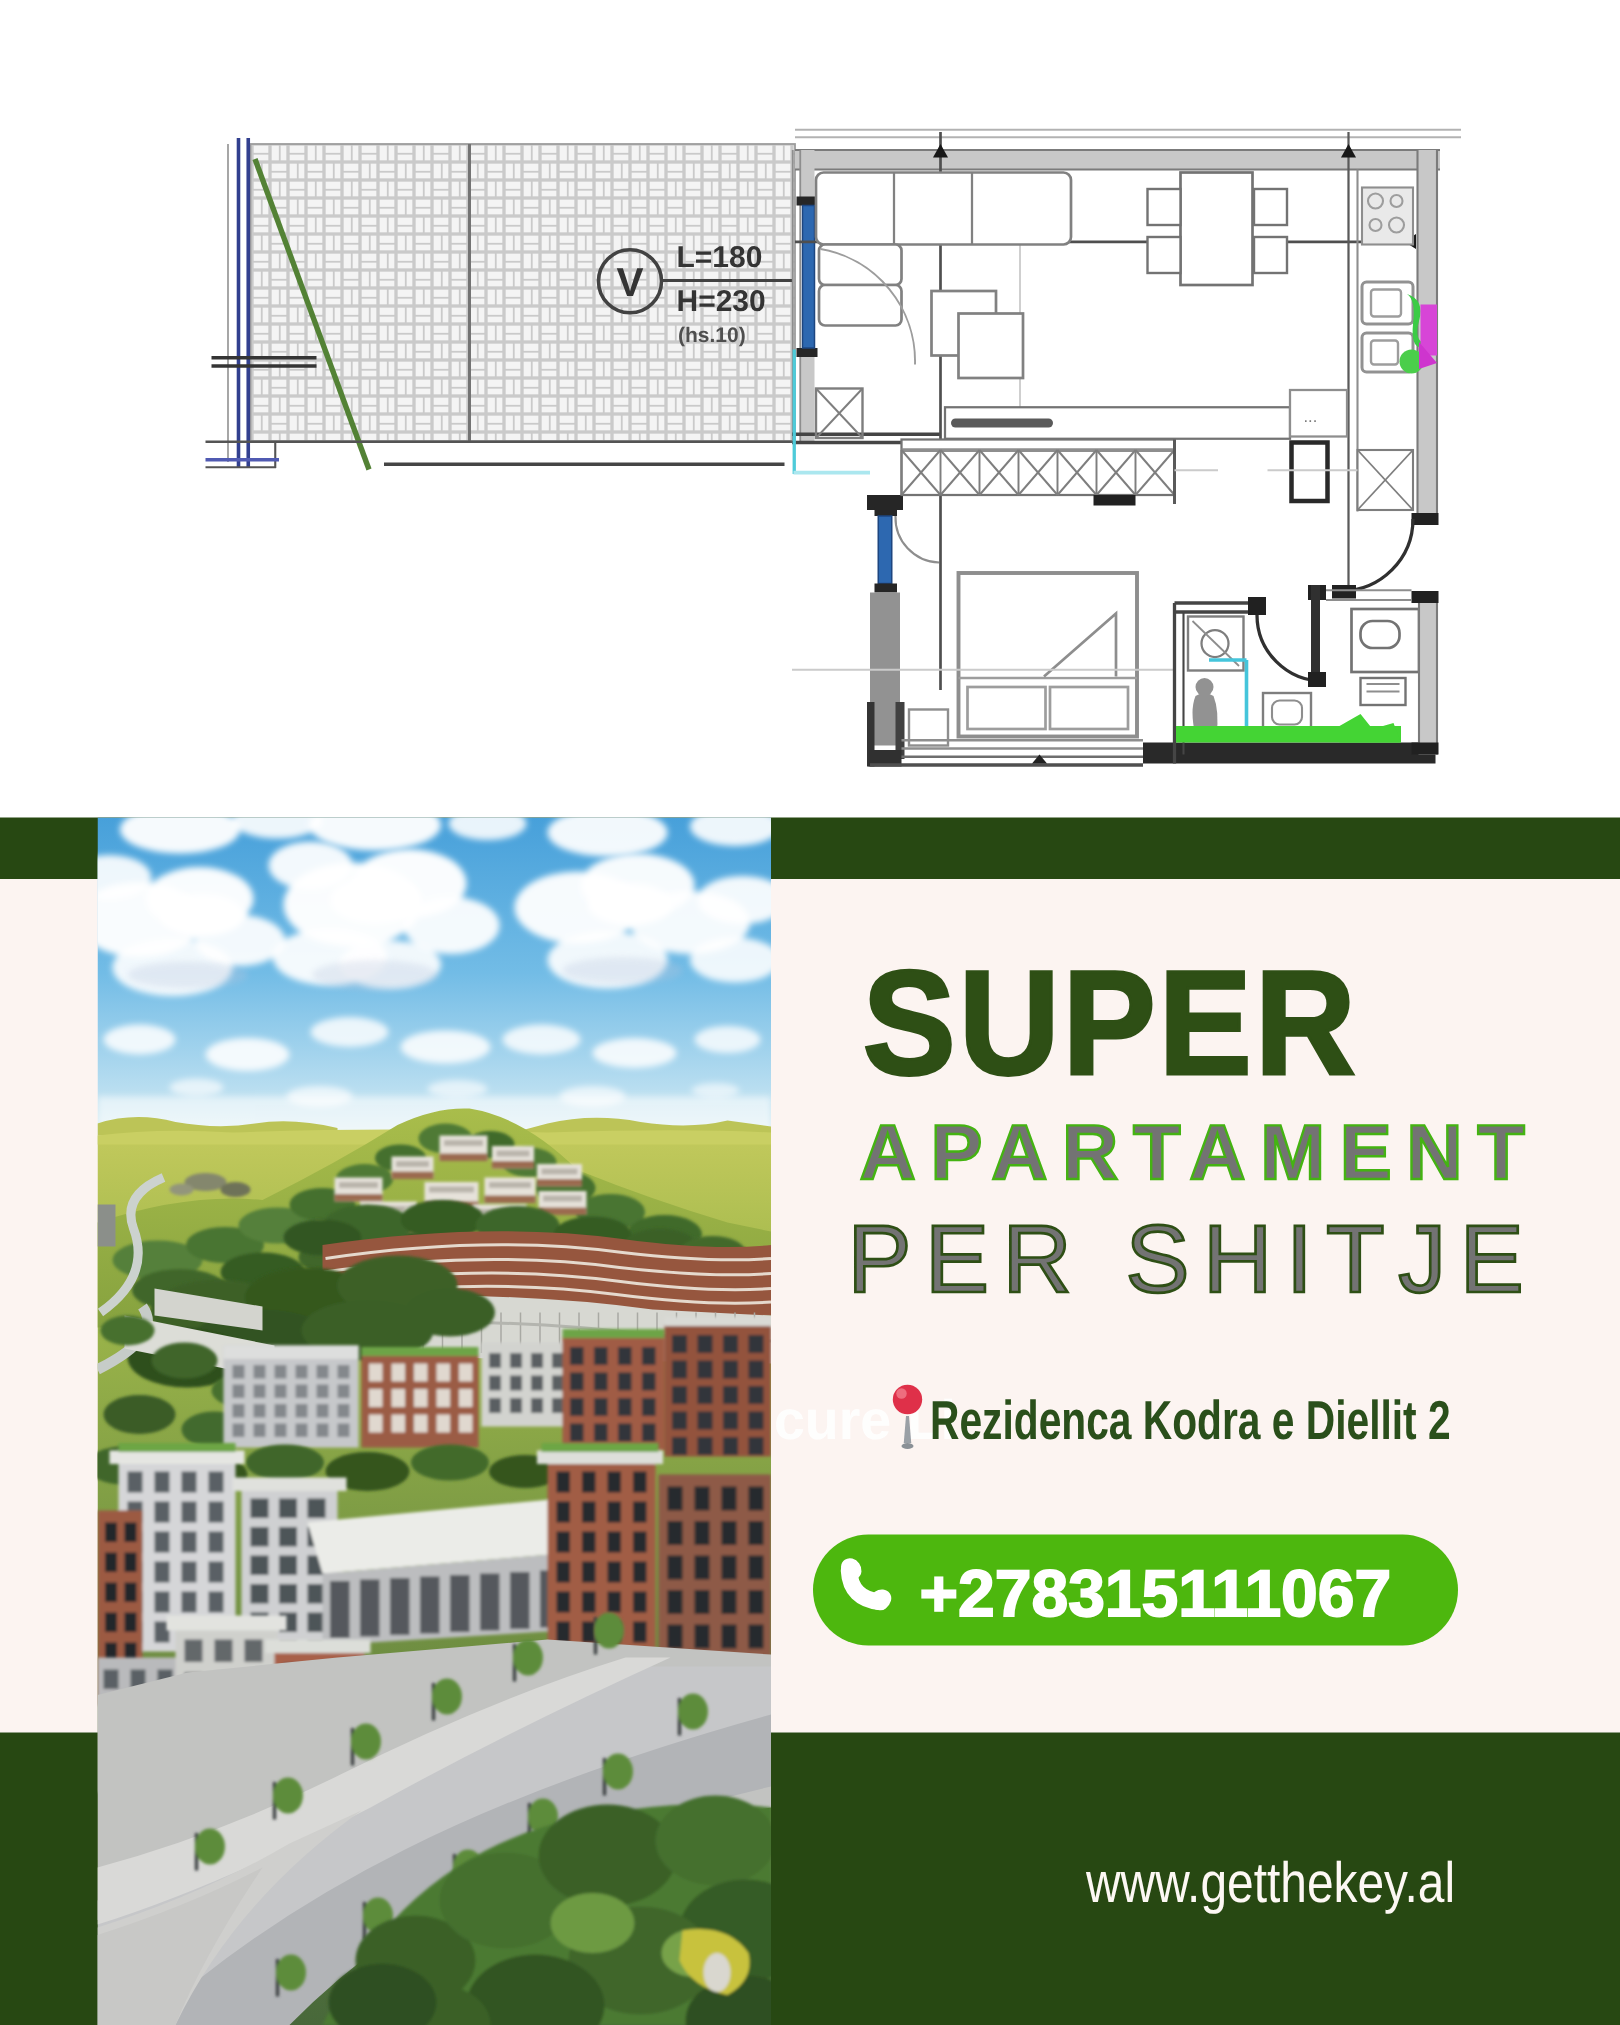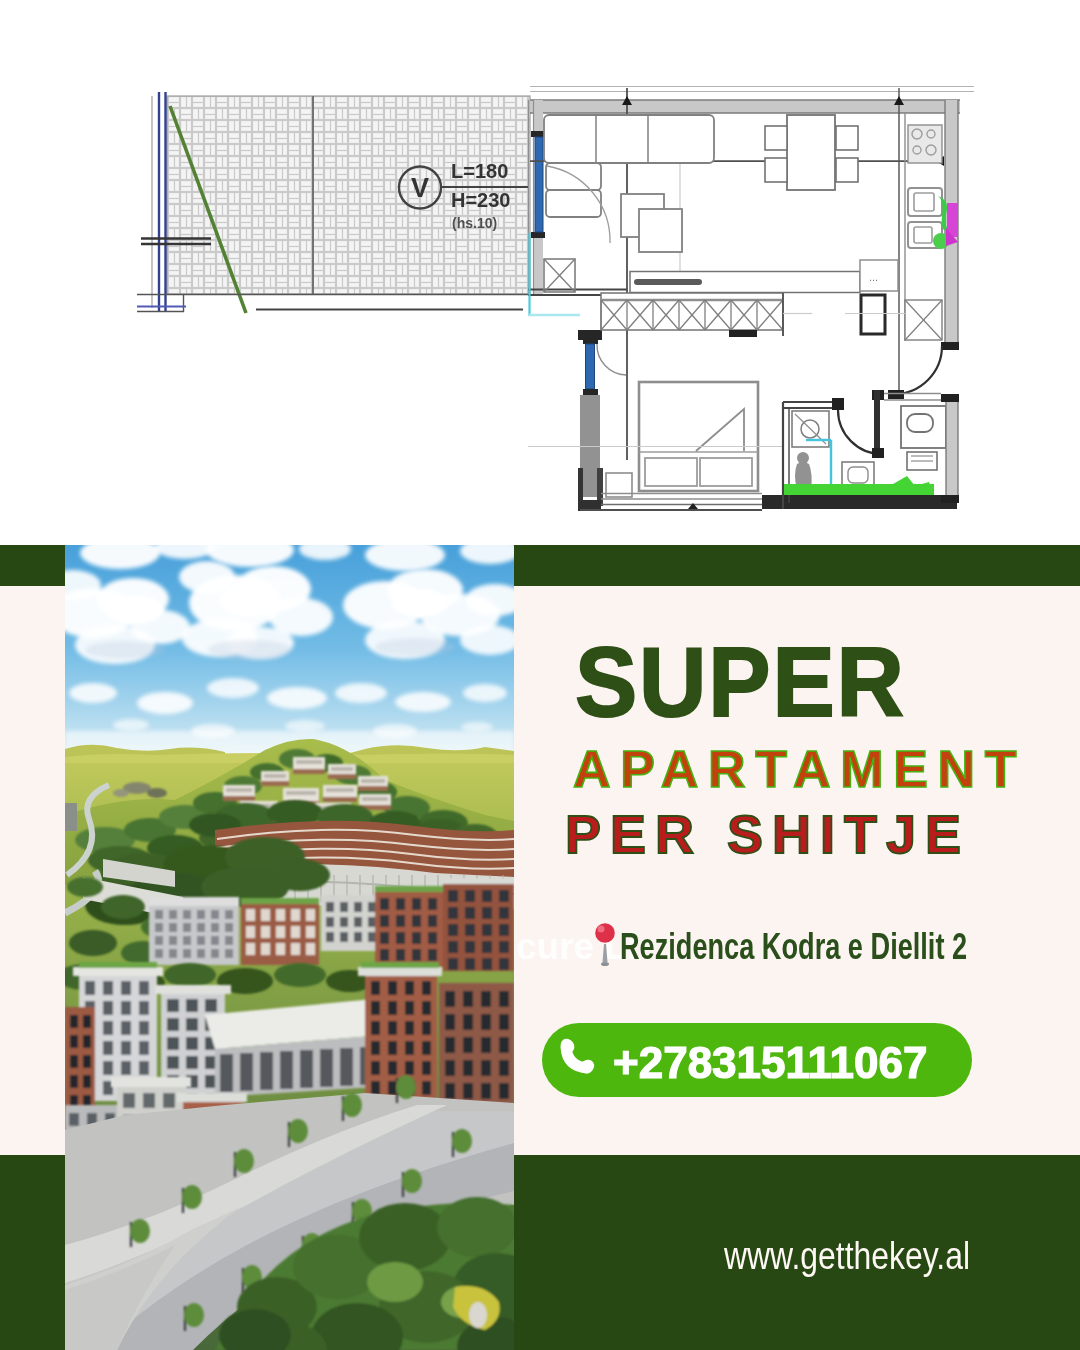--- a/index.html
+++ b/index.html
@@ -6,23 +6,23 @@
   body{width:1080px;height:1350px;overflow:hidden;background:#ffffff;
        font-family:"Liberation Sans", sans-serif;}
   .page{position:relative;width:1080px;height:1350px;}
   .band-top{position:absolute;left:0;top:545px;width:1080px;height:41px;background:#274812;}
   .cream{position:absolute;left:0;top:586px;width:1080px;height:569px;background:#fcf4f1;}
   .band-bottom{position:absolute;left:0;top:1155px;width:1080px;height:195px;background:#274812;}
   .h-super{position:absolute;left:575px;top:632px;font-size:99px;font-weight:bold;-webkit-text-stroke:2px #2e4f15;
            color:#2e4f15;letter-spacing:2px;line-height:1;white-space:nowrap;
            transform:scaleX(0.942);transform-origin:left top;}
   .h-apart{position:absolute;left:573px;top:743px;font-size:52px;font-weight:bold;-webkit-text-stroke:1.6px #44b312;
-           color:#c2410c;letter-spacing:9.7px;line-height:1;white-space:nowrap;}
-  .h-shitje{position:absolute;left:565px;top:807px;font-size:54px;font-weight:bold;-webkit-text-stroke:1.8px #2e4f15;
-           color:#b91c1c;letter-spacing:9px;line-height:1;white-space:nowrap;}
+           color:#737373;letter-spacing:9.7px;line-height:1;white-space:nowrap;}
+  .h-shitje{position:absolute;left:565px;top:807px;font-size:64px;font-weight:normal;-webkit-text-stroke:1.8px #2e4f15;
+           color:#737373;letter-spacing:9px;line-height:1;white-space:nowrap;}
   .wm{position:absolute;left:516px;top:926px;font-size:37px;color:#ffffff;opacity:.92;white-space:nowrap;font-weight:bold;}
   .rez{position:absolute;left:620px;top:926px;font-size:36.5px;font-weight:bold;
        color:#2a4f1b;white-space:nowrap;transform:scaleX(0.744);transform-origin:left top;}
   .pill{position:absolute;left:542px;top:1023px;width:430px;height:74px;background:#4db70e;
         border-radius:37px;}
   .pill-text{position:absolute;left:613px;top:1038px;font-size:44px;font-weight:bold;color:#ffffff;-webkit-text-stroke:1.2px #ffffff;
         white-space:nowrap;}
   .site{position:absolute;left:724px;top:1235px;font-size:38px;color:#fdf8f4;white-space:nowrap;
         transform:scaleX(0.84);transform-origin:left top;}
 </style>

